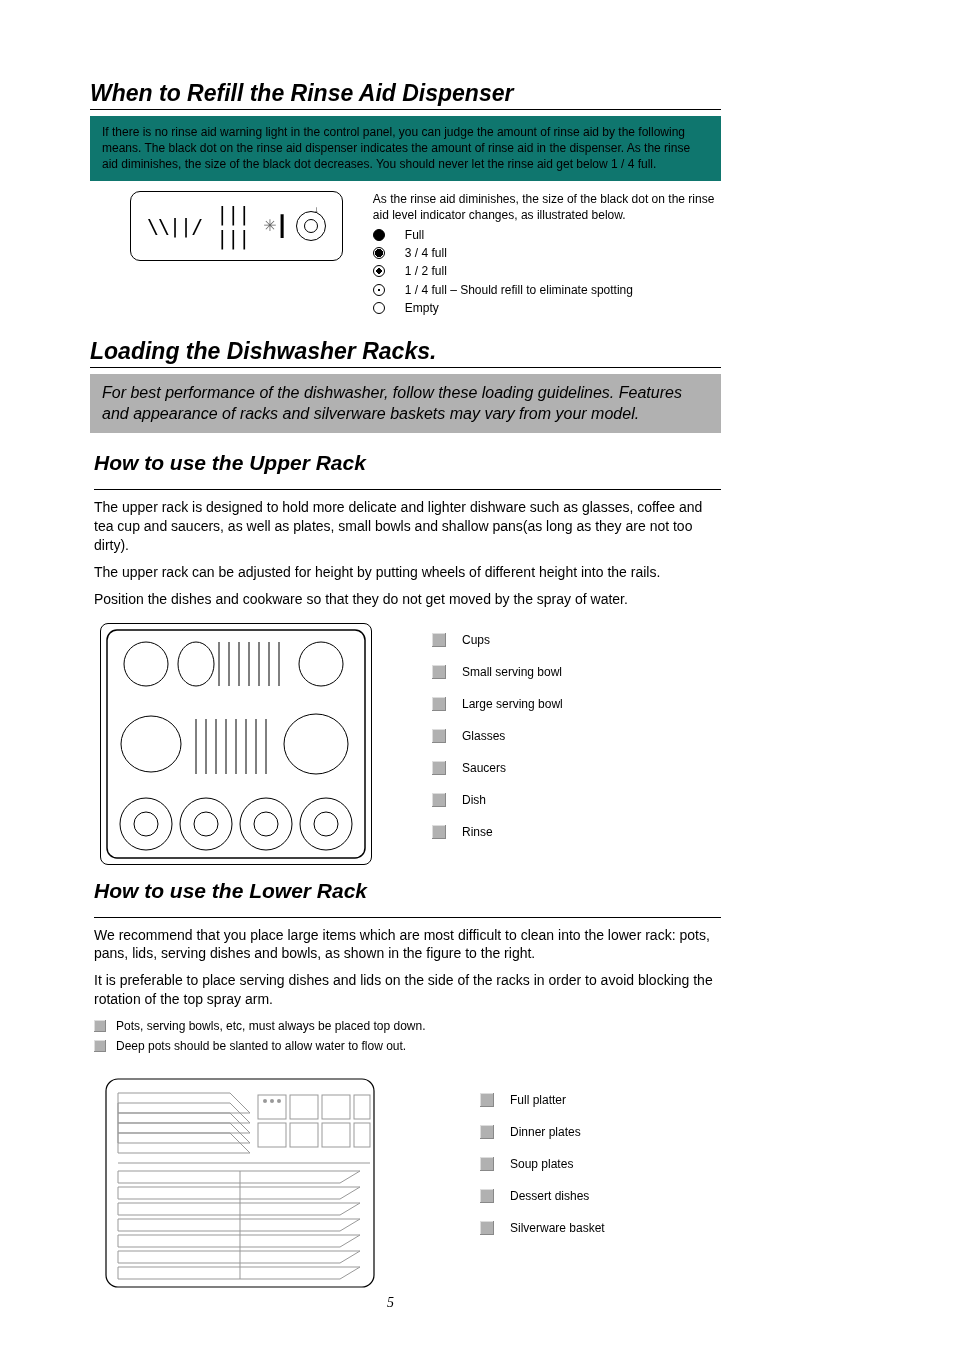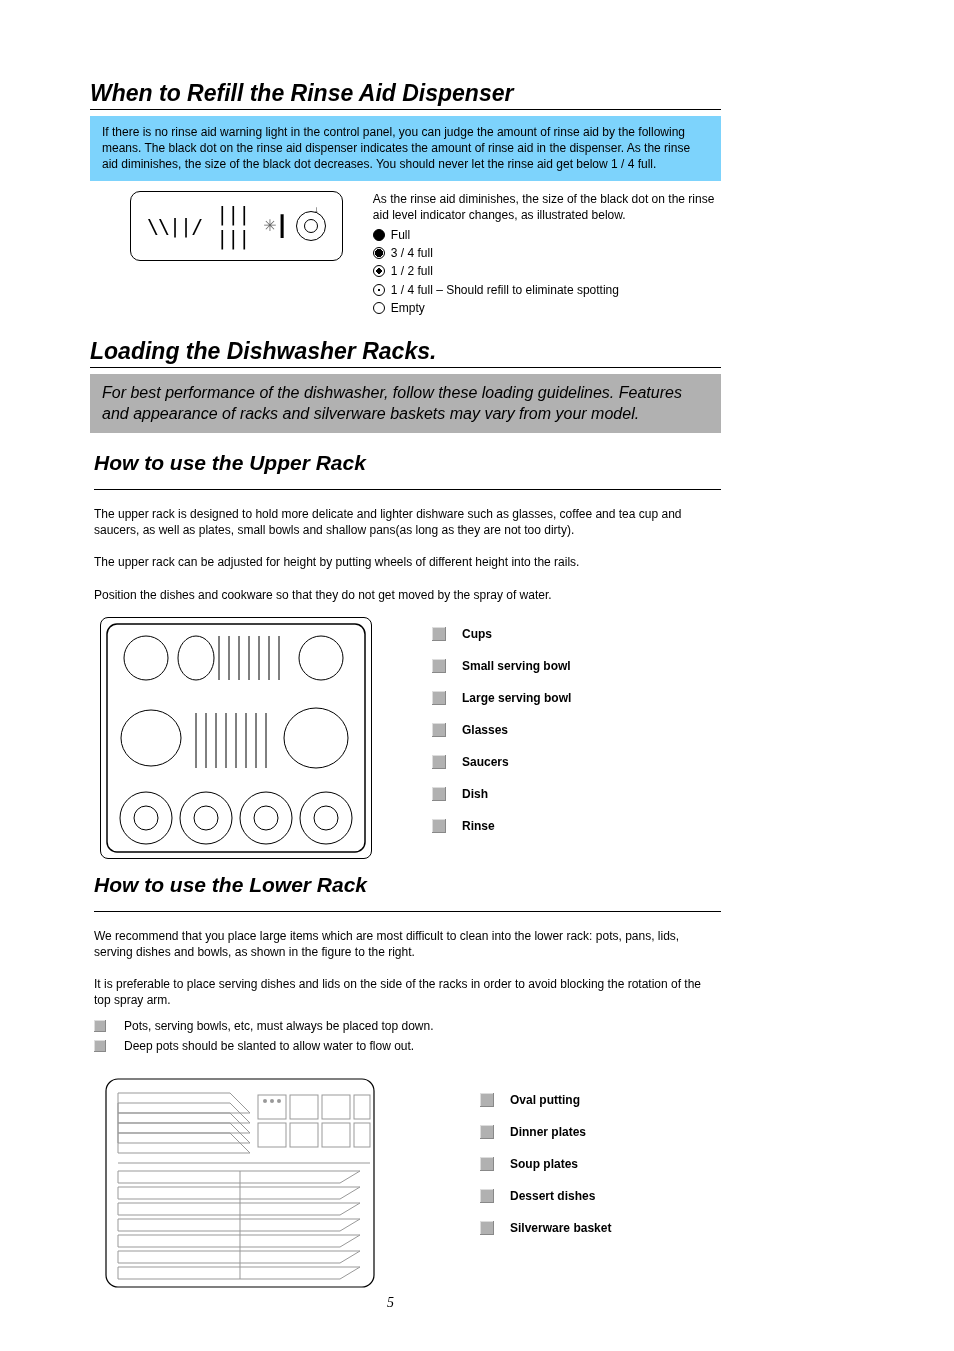--- a/index.html
+++ b/index.html
@@ -19,21 +19,21 @@
   .h-main {
     font-family: "Arial Narrow", Arial, sans-serif;
     font-style: italic;
     font-weight: 600;
     font-size: 23px;
     margin: 0 0 6px 0;
     border-bottom: 1px solid #000;
     padding-bottom: 2px;
   }
   .gray-bar {
-    background: #7dd3fc;
+    background: #0f766e;
     padding: 8px 12px;
     font-size: 12px;
     line-height: 1.35;
     margin-bottom: 10px;
   }
   .gray-bar-italic {
     background: #b1b1b1;
     padding: 8px 12px;
     font-size: 16px;
     font-style: italic;
@@ -43,23 +43,23 @@
   .h-sub {
     font-family: "Arial Narrow", Arial, sans-serif;
     font-style: italic;
     font-weight: 600;
     font-size: 21px;
     margin: 12px 0 4px 4px;
     border-bottom: 1px solid #000;
     padding-bottom: 14px;
   }
   .para {
-    font-size: 12px;
+    font-size: 14px;
     line-height: 1.35;
-    margin: 16px 0 4px 4px;
+    margin: 8px 0 4px 4px;
   }
 
   
   .rinse-row {
     display: flex;
     align-items: flex-start;
     gap: 30px;
     margin: 10px 0 20px 40px;
   }
   .dispenser-box {
@@ -95,21 +95,21 @@
     border-radius:50%;
     left:7px; top:7px;
   }
   .dial-arrow {
     position:absolute;
     top:-8px; right:6px;
     font-size:10px;
   }
   .rinse-text { font-size:12px; line-height:1.35; max-width: 360px; }
   .indicator-list { margin:4px 0 0 0; padding:0; list-style:none; }
-  .indicator-list li { display:flex; align-items:center; gap:6px; margin:2px 0;}
+  .indicator-list li { display:flex; align-items:center; gap:20px; margin:2px 0;}
   .ind-icon {
     width:12px; height:12px; border:1.3px solid #000; border-radius:50%;
     display:inline-block; box-sizing:border-box;
   }
   .ind-full { background:#000; }
   .ind-34 {
     background: radial-gradient(circle, #000 55%, #fff 56%);
     border:1.3px solid #000;
   }
   .ind-12 {
@@ -135,33 +135,32 @@
     border:1.5px solid #000;
     border-radius:8px;
     flex:0 0 auto;
   }
   .legend { margin-top:10px; }
   .legend-item {
     display:flex;
     gap:16px;
     margin: 0 0 18px 0;
     font-size:12px;
-    font-weight:bold;
   }
   .leg-box {
     width:14px; height:14px;
     background:#b1b1b1;
     box-shadow: inset -1px -1px 0 #888, inset 1px 1px 0 #ddd;
     flex:0 0 auto;
   }
 
   
   .bullet-list { margin: 10px 0 10px 4px; padding:0; list-style:none;}
   .bullet-list li {
-    display:flex; align-items:flex-start; gap:18px;
+    display:flex; align-items:flex-start; gap:10px;
     font-size:12px; margin:6px 0;
   }
   .b-box {
     width:12px; height:12px;
     background:#b1b1b1;
     box-shadow: inset -1px -1px 0 #888, inset 1px 1px 0 #ddd;
     flex:0 0 auto; margin-top:1px;
   }
 
   
@@ -365,21 +364,21 @@
         <path d="M18 178 L260 178 L240 190 L18 190 Z"></path>
         <path d="M18 194 L260 194 L240 206 L18 206 Z"></path>
         <line x1="140" y1="98" x2="140" y2="206"></line>
       </g>
       <line x1="18" y1="90" x2="270" y2="90" stroke="#999"></line>
     </svg>
 
     <div class="legend" style="margin-top:20px;">
       <div class="legend-item">
           <span class="leg-box"></span>
-          <span>Oval putting</span>
+          <span>Full platter</span>
         </div>
       <div class="legend-item">
           <span class="leg-box"></span>
           <span>Dinner plates</span>
         </div>
       <div class="legend-item">
           <span class="leg-box"></span>
           <span>Soup plates</span>
         </div>
       <div class="legend-item">

